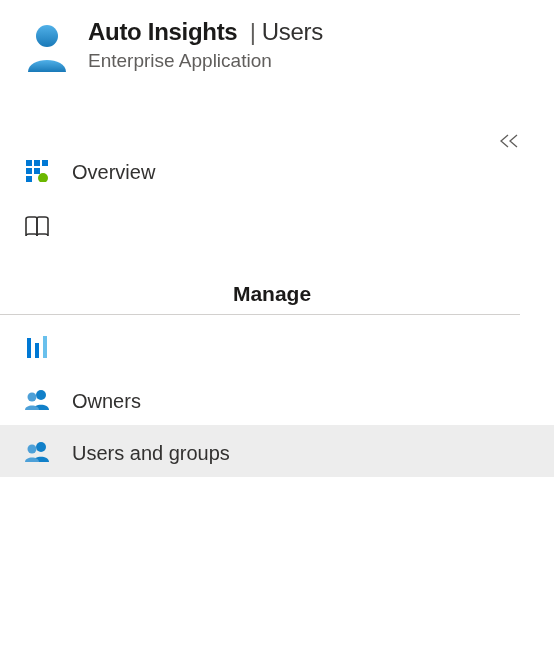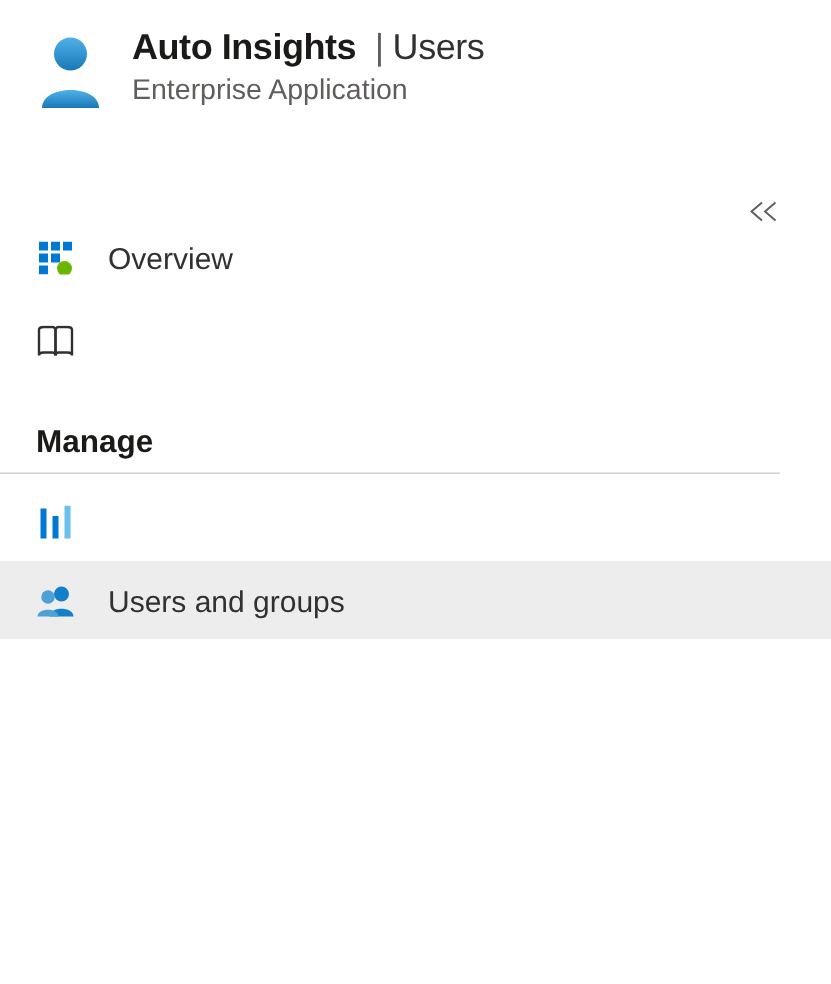--- a/index.html
+++ b/index.html
@@ -78,20 +78,21 @@
       font-weight: 600;
       color: #1b1a19;
       padding: 10px 0 8px 24px;
       border-bottom: 1px solid #d2d0ce;
       margin: 20px 24px 6px 0;
       margin-left: 0;
       padding-left: 24px;
     }
     .section-label-wrap {
       margin: 20px 34px 6px 0;
+      text-align: center;
     }
     .section-label-wrap .section-label {
       margin: 0;
       border-bottom: 1px solid #d2d0ce;
     }
   </style>
 </head>
 <body>
 
 <div class="header">
@@ -156,20 +157,31 @@
   <div class="nav-item">
     <span class="nav-icon">
       <svg width="22" height="24" viewBox="0 0 22 24">
         <rect x="1" y="2" width="4" height="20" fill="#0078d4"></rect>
         <rect x="9" y="7" width="4" height="15" fill="#0078d4"></rect>
         <rect x="17" y="0" width="4" height="22" fill="#69c0ec"></rect>
       </svg>
     </span>
   </div>
 
+  <div class="nav-item">
+    <span class="nav-icon">
+      <svg width="26" height="22" viewBox="0 0 26 22">
+        <circle cx="17" cy="6" r="5" fill="#1180c9"></circle>
+        <path d="M9 21 C9 14 25 14 25 21 Z" fill="#1180c9"></path>
+        <circle cx="8" cy="8" r="4.5" fill="#4da0d8"></circle>
+        <path d="M1 21 C1 15 15 15 15 21 Z" fill="#4da0d8"></path>
+      </svg>
+    </span>
+    <span>Owners</span>
+  </div>
 
 
   <div class="nav-item selected">
     <span class="nav-icon">
       <svg width="26" height="22" viewBox="0 0 26 22">
         <circle cx="17" cy="6" r="5" fill="#1180c9"></circle>
         <path d="M9 21 C9 14 25 14 25 21 Z" fill="#1180c9"></path>
         <circle cx="8" cy="8" r="4.5" fill="#4da0d8"></circle>
         <path d="M1 21 C1 15 15 15 15 21 Z" fill="#4da0d8"></path>
       </svg>

